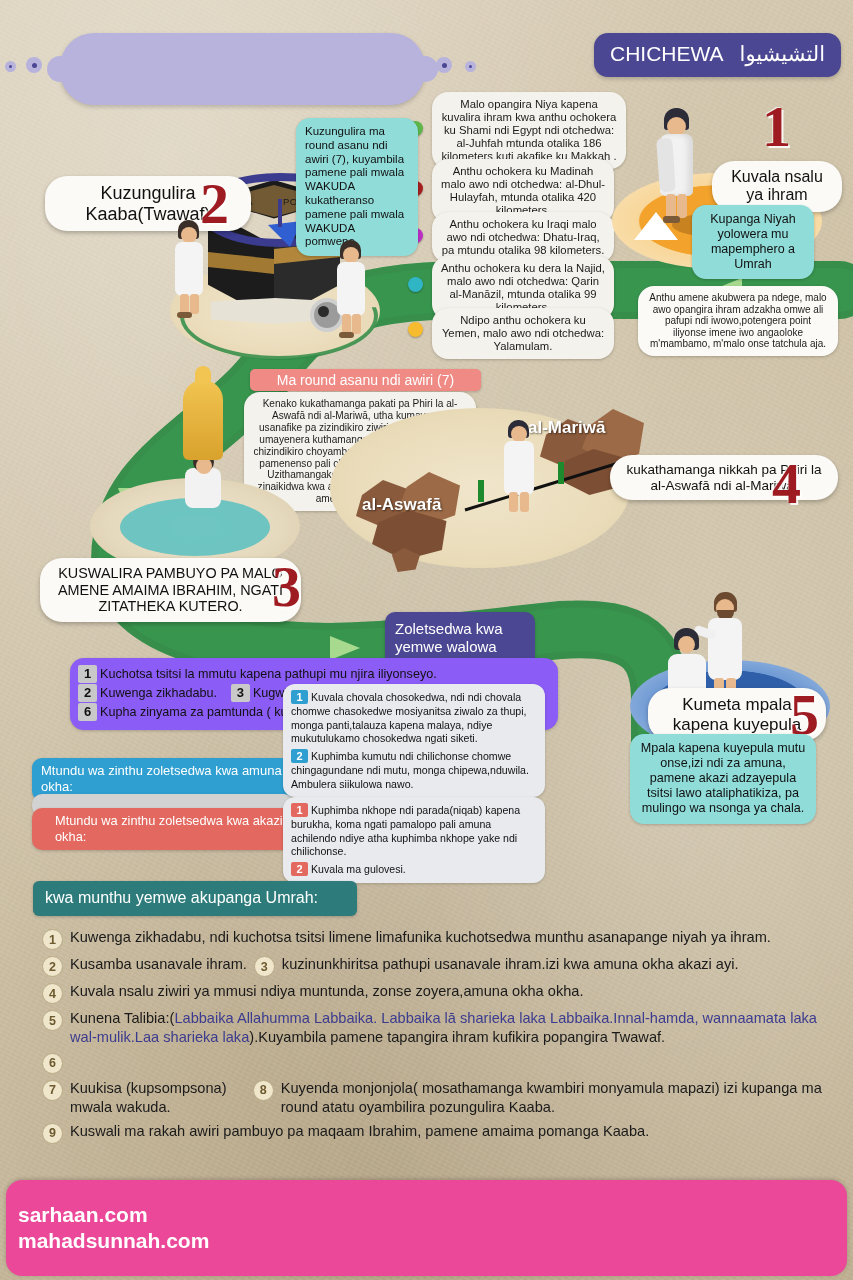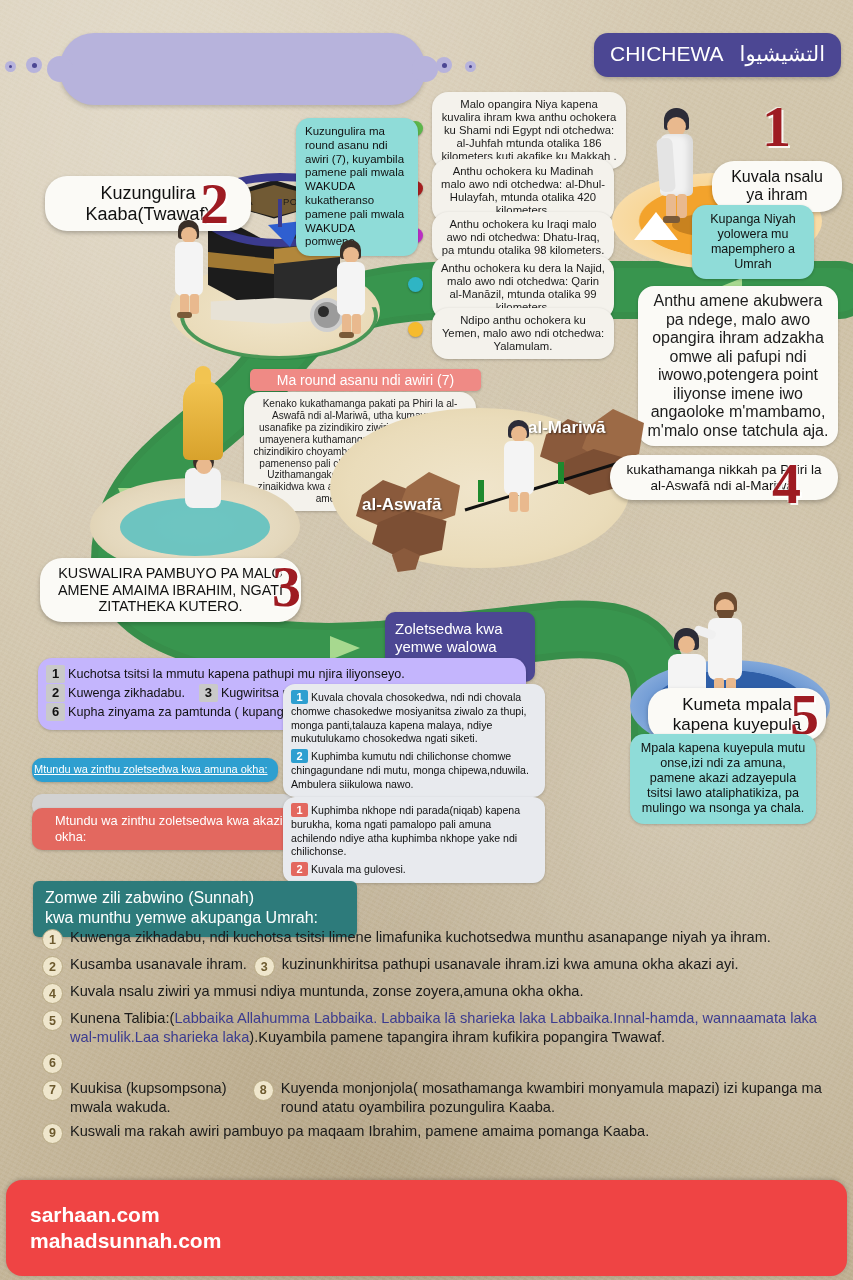--- a/index.html
+++ b/index.html
@@ -71,28 +71,28 @@
   }
 
   
   .pathsvg{left:0;top:230px;width:853px;height:560px;}
 
   
   .disc{border-radius:50%;}
 
   
   .list-card{
-    background:#c4b5fd;border-radius:14px;padding:7px 10px 8px 8px;
-    box-shadow:0 1px 3px rgba(0,0,0,.2);color:#111;font-size:12.6px;line-height:1.42;
+    background:#8b5cf6;border-radius:14px;padding:7px 10px 8px 8px;
+    box-shadow:0 1px 3px rgba(0,0,0,.2);color:#111;font-size:12.6px;line-height:1.42;margin-left:32px;
   }
   .numsq{
     display:inline-block;min-width:13px;padding:0 3px;text-align:center;background:#c9c9c9;
     color:#111;font-weight:bold;font-size:13px;border-radius:2px;margin-right:3px;
   }
-  .barblue{background:#2e9fd0;color:#fff;border-radius:10px;padding:5px 2px;font-size:11px;line-height:1.25;box-shadow:0 1px 3px rgba(0,0,0,.2);text-decoration:underline;}
+  .barblue{background:#2e9fd0;color:#fff;border-radius:10px;padding:5px 9px;font-size:13px;line-height:1.25;box-shadow:0 1px 3px rgba(0,0,0,.2);}
   .barred{background:#e3685f;color:#fff;border-radius:10px;padding:5px 23px;font-size:12.8px;line-height:1.25;box-shadow:0 1px 3px rgba(0,0,0,.2);}
   .greybar{background:#d2d2d2;border-radius:10px;height:22px;box-shadow:0 1px 3px rgba(0,0,0,.15);}
   .subcard{background:#e8eaee;border-radius:12px;padding:6px 8px;font-size:10.6px;line-height:1.3;color:#111;box-shadow:0 1px 3px rgba(0,0,0,.18);}
   .nb{display:inline-block;min-width:11px;padding:0 3px;text-align:center;color:#fff;font-weight:bold;font-size:11px;border-radius:2px;margin-right:3px;}
   .nb.b{background:#2e9fd0;}
   .nb.r{background:#e3685f;}
 
   
   .sunnah-head{
     background:#2d7b7b;color:#fff;border-radius:6px;padding:7px 12px 8px 12px;
@@ -102,22 +102,22 @@
   .scircle{
     flex:none;width:19px;height:19px;border-radius:50%;background:#efe6cc;
     border:1px solid #b9ab86;color:#6d5a2e;font-size:12.5px;font-weight:bold;
     display:flex;align-items:center;justify-content:center;margin-top:1px;
   }
   .stext{font-size:14.6px;line-height:1.3;color:#1a1a1a;}
   .stext .blue{color:#3b3b8f;}
 
   
   .footer{
-    left:6px;right:6px;bottom:4px;height:96px;background:#ef4444;border-radius:16px;
-    display:flex;align-items:center;justify-content:space-between;padding:0 24px;
+    left:6px;right:6px;bottom:4px;height:96px;background:#ec4899;border-radius:16px;
+    display:flex;align-items:center;justify-content:space-between;padding:0 12px;
     box-shadow:0 -1px 4px rgba(0,0,0,.2);
   }
   .footer .urls{color:#fff;font-weight:bold;font-size:21px;line-height:1.25;}
   .footer .logo{color:#fff;font-size:44px;line-height:1;letter-spacing:2px;}
 
   .lbl-rock{
     color:#fff;font-size:17px;font-weight:bold;
     text-shadow:1px 1px 2px rgba(0,0,0,.55);
   }
 </style>
@@ -193,21 +193,21 @@
   <div style="position:absolute;left:8px;top:30px;width:16px;height:54px;background:#e4e4e4;transform:rotate(-4deg);border-radius:6px;"></div>
   <div style="position:absolute;left:16px;top:86px;width:10px;height:24px;background:#e9b98e;border-radius:4px;"></div>
   <div style="position:absolute;left:27px;top:86px;width:10px;height:24px;background:#e9b98e;border-radius:4px;"></div>
   <div style="position:absolute;left:13px;top:108px;width:17px;height:7px;background:#7a5a38;border-radius:3px;"></div>
 </div>
 
 <div class="abs bignum" style="left:762px;top:98px;">1</div>
 <div class="abs steplabel" style="left:712px;top:161px;width:104px;font-size:16px;">Kuvala nsalu ya ihram</div>
 <div class="abs cyanbox" style="left:692px;top:205px;width:104px;">Kupanga Niyah yolowera mu mapemphero a Umrah</div>
 <div class="abs" style="left:638px;top:286px;width:200px;">
-  <div class="bub white" style="font-size:16px;">Anthu amene akubwera pa ndege, malo awo opangira ihram adzakha omwe ali pafupi ndi iwowo,potengera point iliyonse imene iwo angaoloke m'mambamo, m'malo onse tatchula aja.</div>
+  <div class="bub white" style="font-size:10px;">Anthu amene akubwera pa ndege, malo awo opangira ihram adzakha omwe ali pafupi ndi iwowo,potengera point iliyonse imene iwo angaoloke m'mambamo, m'malo onse tatchula aja.</div>
 </div>
 
 <div class="abs disc" style="left:170px;top:263px;width:210px;height:96px;background:radial-gradient(ellipse at 50% 50%, #f1e6cb 0%, #eadcbb 60%, #e2d0a8 100%);"></div>
 <div class="abs" style="left:180px;top:272px;width:190px;height:80px;border:4px solid #2e8b45;border-radius:50%;clip-path:polygon(0 40%,100% 40%,100% 100%,0 100%);opacity:.85;"></div>
 
 <div class="abs" style="left:200px;top:180px;width:150px;height:160px;">
 
   <div style="position:absolute;left:8px;top:0;width:132px;height:60px;background:#1a1a1a;clip-path:polygon(50% 0,100% 32%,50% 64%,0 32%);"></div>
   <div style="position:absolute;left:14px;top:5px;width:120px;height:50px;background:#c79a4e;clip-path:polygon(50% 0,100% 32%,50% 64%,0 32%);opacity:.5;"></div>
 
@@ -359,21 +359,20 @@
 <div class="abs subcard" style="left:283px;top:797px;width:246px;">
   <div style="margin-bottom:3px;">
     <span class="nb r">1</span><span>Kuphimba nkhope ndi parada(niqab) kapena burukha, koma ngati pamalopo pali amuna achilendo ndiye atha kuphimba nkhope yake ndi chilichonse.</span>
   </div>
   <div>
     <span class="nb r">2</span><span>Kuvala ma gulovesi.</span>
   </div>
 </div>
 
 <div class="abs sunnah-head" style="left:33px;top:881px;width:300px;">
-  <div>Zomwe zili zabwino (Sunnah)</div>
   <div>kwa munthu yemwe akupanga Umrah:</div>
 </div>
 
 <div class="abs" style="left:42px;top:928px;width:790px;">
   <div class="srow">
     <div class="scircle">1</div>
     <div class="stext">Kuwenga zikhadabu, ndi kuchotsa tsitsi limene limafunika kuchotsedwa munthu asanapange niyah ya ihram.</div>
   </div>
   <div class="srow">
     <div class="scircle">2</div>

